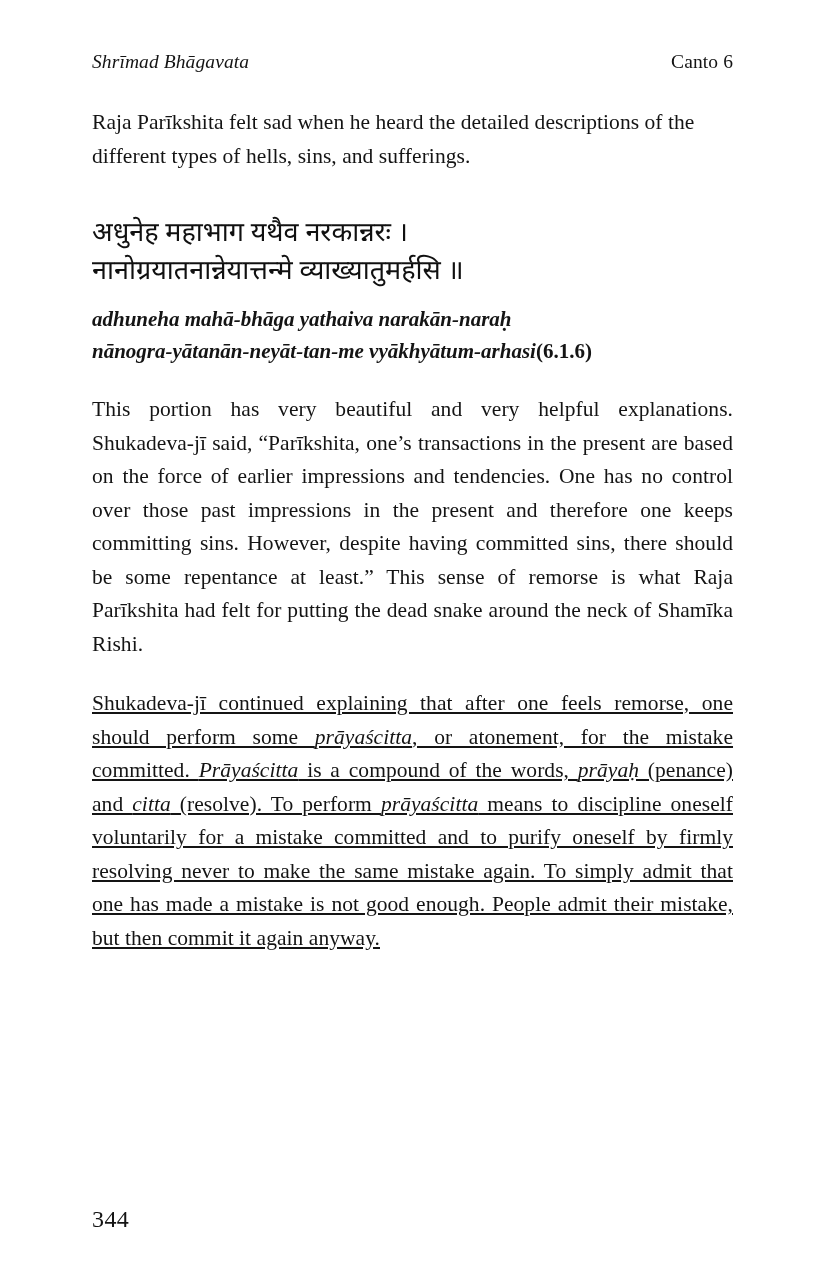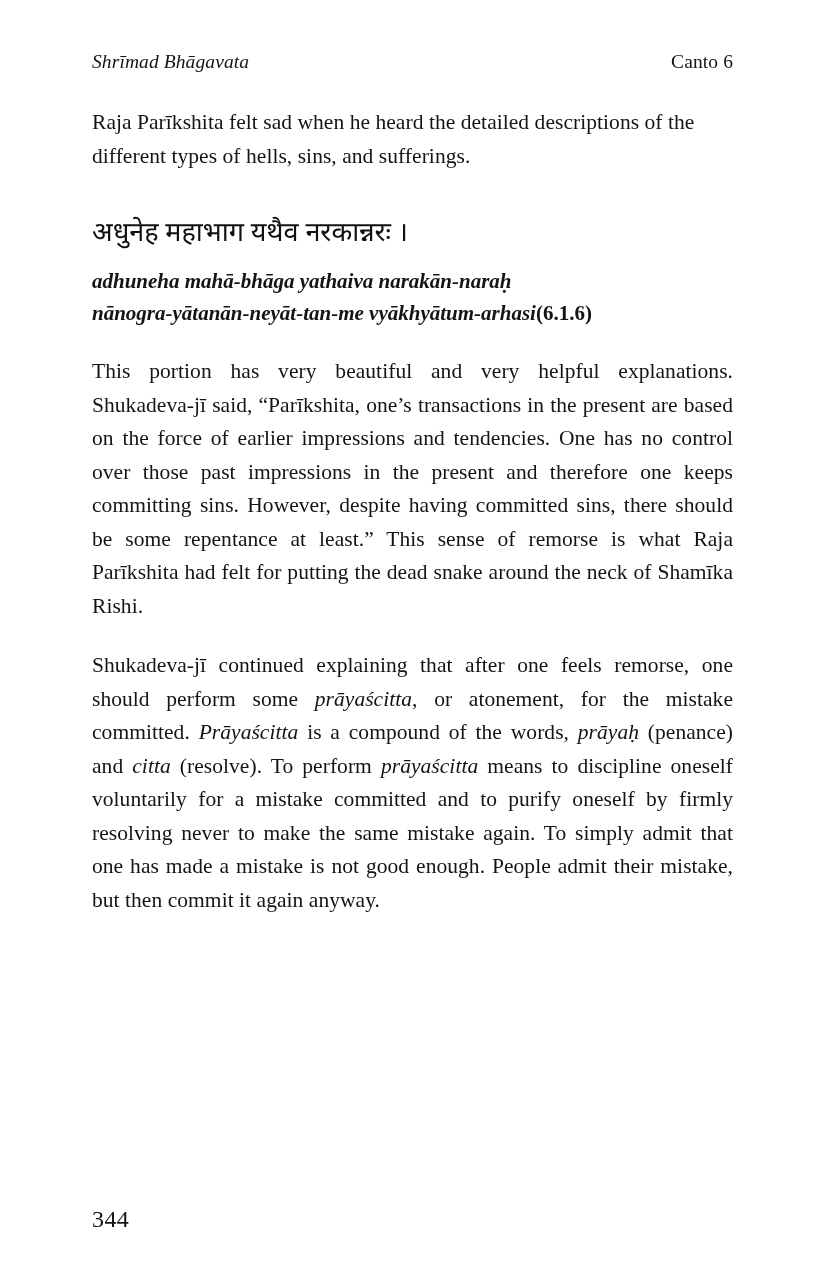--- a/index.html
+++ b/index.html
@@ -68,20 +68,21 @@
     text-align: justify;
     text-justify: inter-word;
     hyphens: none;
     letter-spacing: 0.05px;
   }
   p.para.ragged {
     text-align: left;
   }
   p.para.last-of-page {
     margin-bottom: 16px;
+    text-decoration: underline;
   }
 
   
   .verse-devanagari {
     margin: 0 0 14px 0;
     padding-top: 14px;
     font-family: "Liberation Serif", "DejaVu Serif", serif;
     font-size: 27px;
     line-height: 38px;
     text-align: left;
@@ -135,20 +136,21 @@
       <span class="running-head-left">Shrīmad Bhāgavata</span>
       <span class="running-head-right">Canto 6</span>
     </div>
 
     <div class="body-block">
 
       <p class="para ragged">Raja Parīkshita felt sad when he heard the detailed descriptions of the different types of hells, sins, and sufferings.</p>
 
       <div class="verse-devanagari">
         <span class="dev-line">अधुनेह महाभाग यथैव नरकान्नरः ।</span>
+        <span class="dev-line">नानोग्रयातनान्नेयात्तन्मे व्याख्यातुमर्हसि ॥</span>
       </div>
 
       <div class="verse-translit">
         <span class="translit-line">adhuneha mahā-bhāga yathaiva narakān-naraḥ</span>
         <span class="translit-line"><span>nānogra-yātanān-neyāt-tan-me vyākhyātum-arhasi</span><span class="verse-ref">(6.1.6)</span></span>
       </div>
 
 
       <p class="para">This portion has very beautiful and very helpful explanations. Shukadeva-jī said, “Parīkshita, one’s transactions in the present are based on the force of earlier impressions and tendencies. One has no control over those past impressions in the present and therefore one keeps committing sins. However, despite having committed sins, there should be some repentance at least.” This sense of remorse is what Raja Parīkshita had felt for putting the dead snake around the neck of Shamīka Rishi.</p>
 

